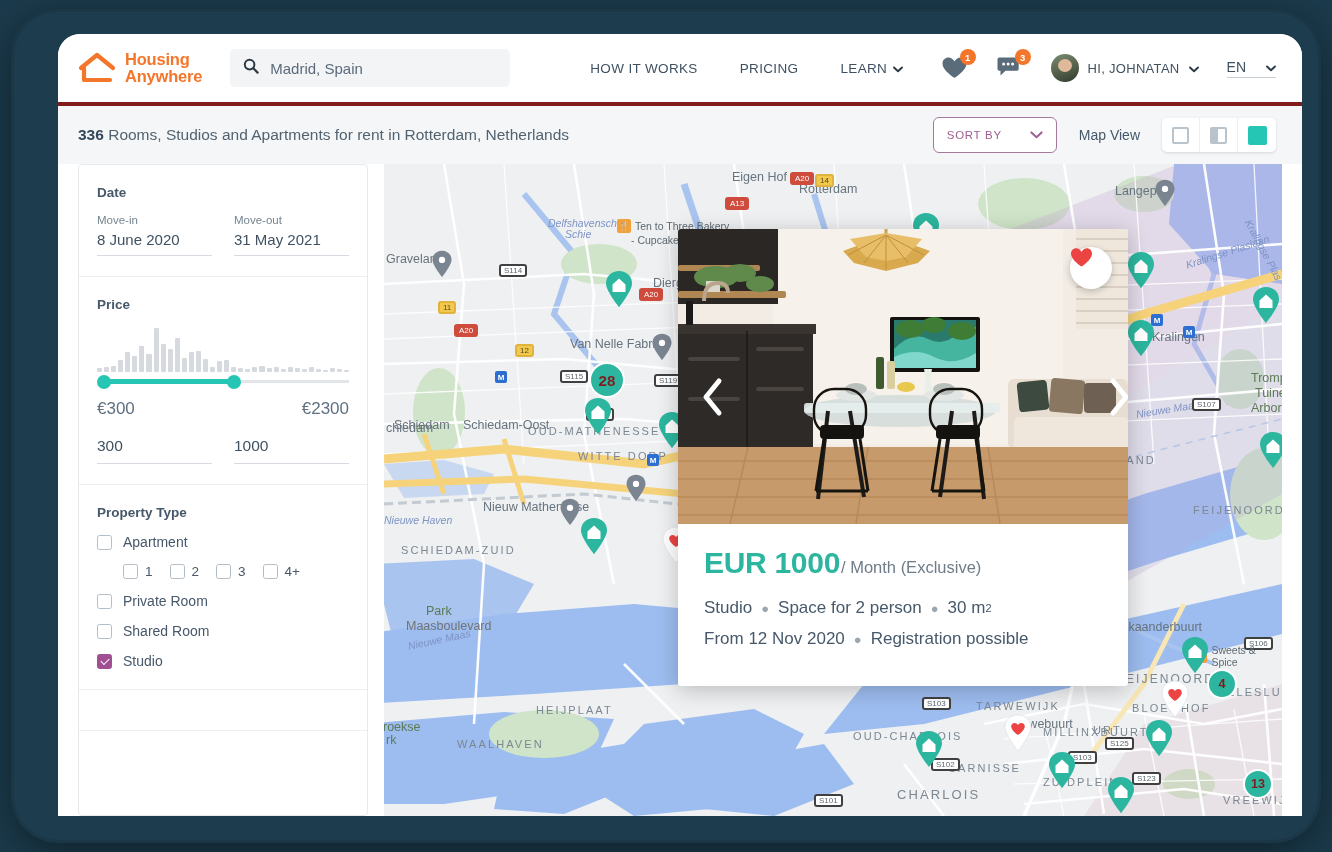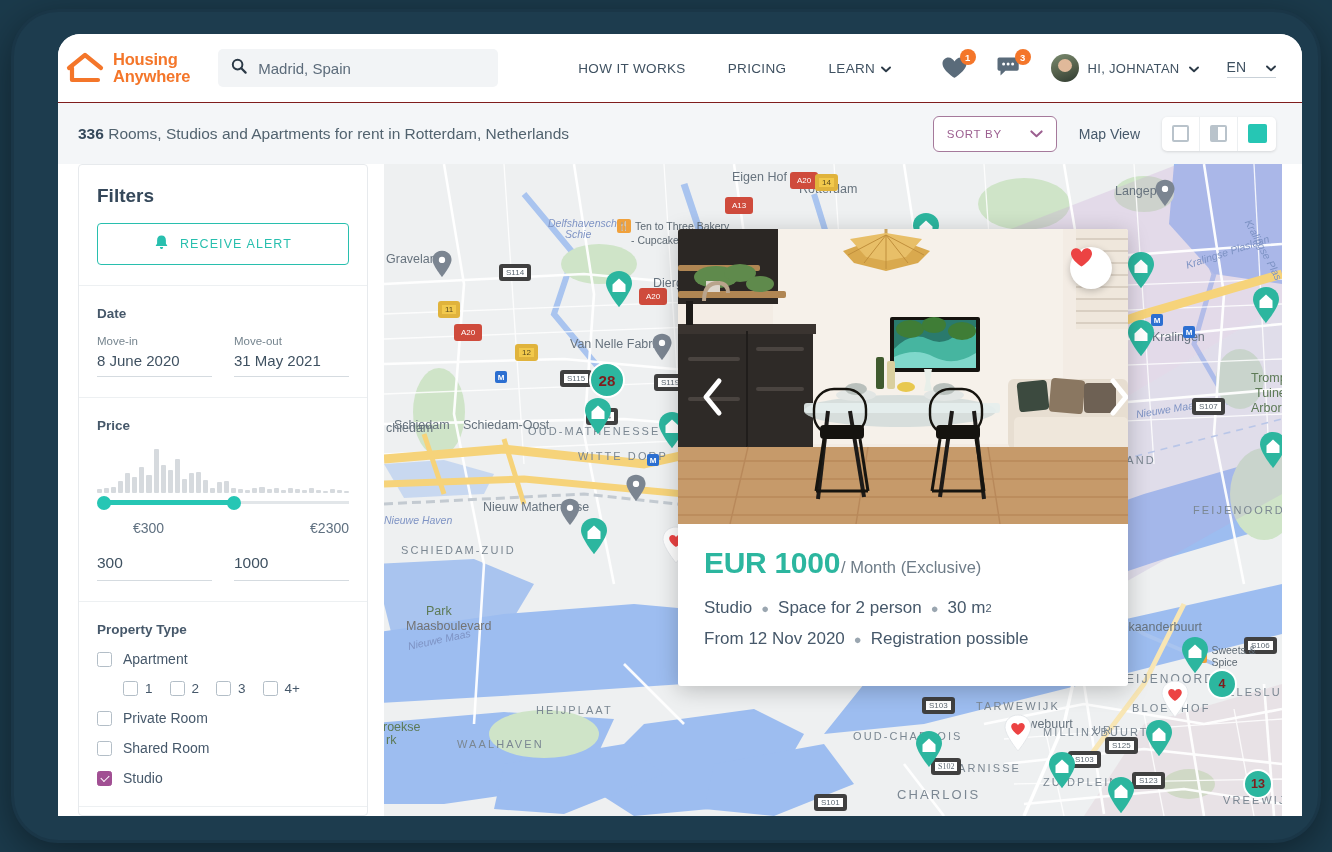--- a/index.html
+++ b/index.html
@@ -29,21 +29,21 @@
     border-radius: 22px 22px 0 0;
     overflow: hidden;
   }
 
   
   .header {
     height: 68px;
     background: #fff;
     display: flex;
     align-items: center;
-    padding: 0 26px 0 8px;
+    padding: 0 26px 0 20px;
     position: relative;
   }
   .logo { display: flex; align-items: center; gap: 9px; }
   .logo-mark { width: 38px; height: 34px; position: relative; }
   .logo-text {
     color: #f4762a;
     font-weight: bold;
     font-size: 16.5px;
     line-height: 17px;
     letter-spacing: -.2px;
@@ -100,21 +100,21 @@
     border-bottom: 1px solid #c9d1d8;
     padding-bottom: 2px; cursor: pointer;
   }
 
   
   .results-bar {
     height: 62px;
     background: #f4f6f8;
     display: flex; align-items: center;
     padding: 0 26px 0 20px;
-    border-top: 1px solid #7f1d1d;
+    border-top: 4px solid #7f1d1d;
   }
   .results-text { color: #52636f; font-size: 15.5px; }
   .results-text b { color: #35485a; font-weight: bold; }
   .bar-right { margin-left: auto; display: flex; align-items: center; gap: 22px; }
   .sort-by {
     width: 124px; height: 36px;
     border: 1px solid #a5799b;
     border-radius: 6px;
     background: #fff;
     display: flex; align-items: center;
@@ -179,21 +179,21 @@
   .track { position: absolute; top: 6px; left: 0; right: 0; height: 3px; background: #e2e6e9; }
   .track-fill { position: absolute; top: 5px; left: 2px; width: 137px; height: 5px; background: #26c6b4; border-radius: 3px; }
   .knob {
     position: absolute; top: 1px;
     width: 14px; height: 14px; border-radius: 50%;
     background: #26c6b4; cursor: pointer;
   }
   .knob.left { left: 0; }
   .knob.right { left: 130px; }
   .range-row { display: flex; justify-content: space-between; margin-bottom: 18px; }
-  .range-row span { color: #5f7080; font-size: 14px; margin-left: 36px; }
+  .range-row span { color: #5f7080; font-size: 17px; }
   .price-inputs { display: flex; gap: 22px; }
   .price-inputs .pi {
     flex: 1; color: #3f5161; font-size: 15.5px;
     border-bottom: 1px solid #d5dbe0; padding-bottom: 8px;
   }
 
   .cb-row { display: flex; align-items: center; gap: 11px; margin-bottom: 14px; cursor: pointer; }
   .cb-row:last-child { margin-bottom: 0; }
   .cb {
     width: 15px; height: 15px; border: 1.6px solid #b3bec7;
@@ -257,21 +257,21 @@
   }
   .poi-tx { font-size: 10.5px; color: #5d6973; }
   .metro {
     position: absolute; width: 12px; height: 12px;
     background: #2c6fd1; color: #fff; font-size: 8px; font-weight: bold;
     display: flex; align-items: center; justify-content: center;
     border-radius: 2px;
   }
   .shield {
     position: absolute;
-    background: #fff; border: 4px solid #404040;
+    background: #fff; border: 2px solid #404040;
     border-radius: 3px; color: #5d6973;
     font-size: 8px; padding: 0 3px;
   }
   .shield.red { background: #cf4b3c; border-color: #cf4b3c; color: #fff; }
   .shield.yellow { background: #f2c94c; border-color: #e0b33c; color: #5a4a1e; }
 
   
   .card {
     position: absolute;
     left: 294px; top: 65px;
@@ -418,32 +418,20 @@
               <div class="vb-full"></div>
             </div>
       </div>
     </div>
   </div>
 
   <div class="main">
 
     <div class="filters">
 
-      <div class="f-sec">
-        <div class="f-title">Filters</div>
-        <div class="alert-btn">
-          <span>
-            <svg width="15" height="17" viewBox="0 0 15 17">
-              <path d="M7.5 1.2 C7.5 1.2 7.5 0.3 7.5 0.3 M7.5 1.6 C4.7 1.6 3.1 3.6 3.1 6.2 V9.4 L1.6 11.9 H13.4 L11.9 9.4 V6.2 C11.9 3.6 10.3 1.6 7.5 1.6 Z" fill="#28bfae"></path>
-              <path d="M5.9 13 C5.9 14.2 6.6 15.1 7.5 15.1 C8.4 15.1 9.1 14.2 9.1 13 Z" fill="#28bfae"></path>
-            </svg>
-          </span>
-          <span>RECEIVE  ALERT</span>
-        </div>
-      </div>
 
       <div class="f-sec">
         <div class="f-head">Date</div>
         <div class="date-row">
           <div class="date-col">
             <div class="date-label">Move-in</div>
             <div class="date-val">8 June 2020</div>
           </div>
           <div class="date-col">
             <div class="date-label">Move-out</div>
@@ -700,21 +688,21 @@
             <div class="maplabel lbl-water" style="left: 0px; top: 318px; margin-top: 32px;">Nieuwe Haven</div>
             <div class="maplabel lbl-water" style="left: 802px; top: 95px; transform: rotate(-18deg); transform-origin: left center;">Kralingse Plaslaan</div>
           </div>
       <div id="map-shields">
             <div class="shield" style="left: 115px; top: 100px;">S114</div>
             <div class="shield" style="left: 176px; top: 206px;">S115</div>
             <div class="shield" style="left: 202px; top: 244px;">S114</div>
             <div class="shield" style="left: 270px; top: 210px;">S119</div>
             <div class="shield" style="left: 808px; top: 234px;">S107</div>
             <div class="shield" style="left: 538px; top: 533px;">S103</div>
-            <div class="shield" style="left: 547px; top: 594px; font-family: Liberation Serif, serif;">S102</div>
+            <div class="shield" style="left: 547px; top: 594px;">S102</div>
             <div class="shield" style="left: 684px; top: 587px;">S103</div>
             <div class="shield" style="left: 748px; top: 608px;">S123</div>
             <div class="shield" style="left: 721px; top: 573px;">S125</div>
             <div class="shield" style="left: 860px; top: 473px;">S106</div>
             <div class="shield" style="left: 430px; top: 630px;">S101</div>
             <div class="shield red" style="left: 70px; top: 160px;">A20</div>
             <div class="shield red" style="left: 255px; top: 124px;">A20</div>
             <div class="shield red" style="left: 341px; top: 33px;">A13</div>
             <div class="shield red" style="left: 406px; top: 8px;">A20</div>
             <div class="shield yellow" style="left: 54px; top: 137px;">11</div>

